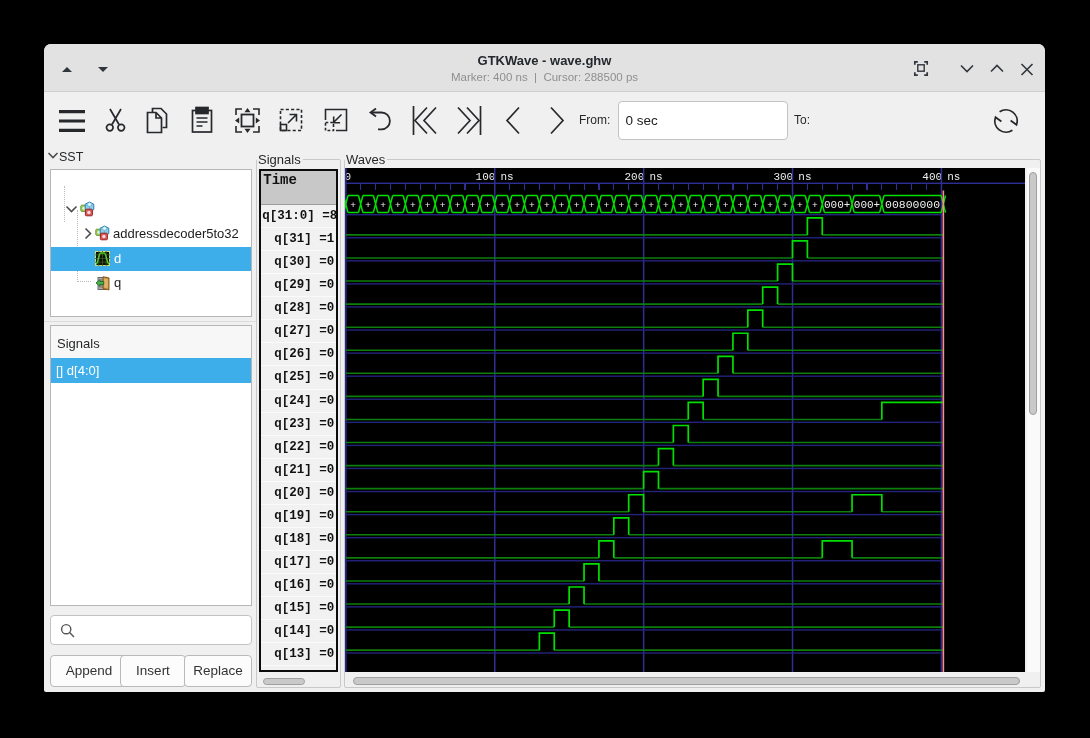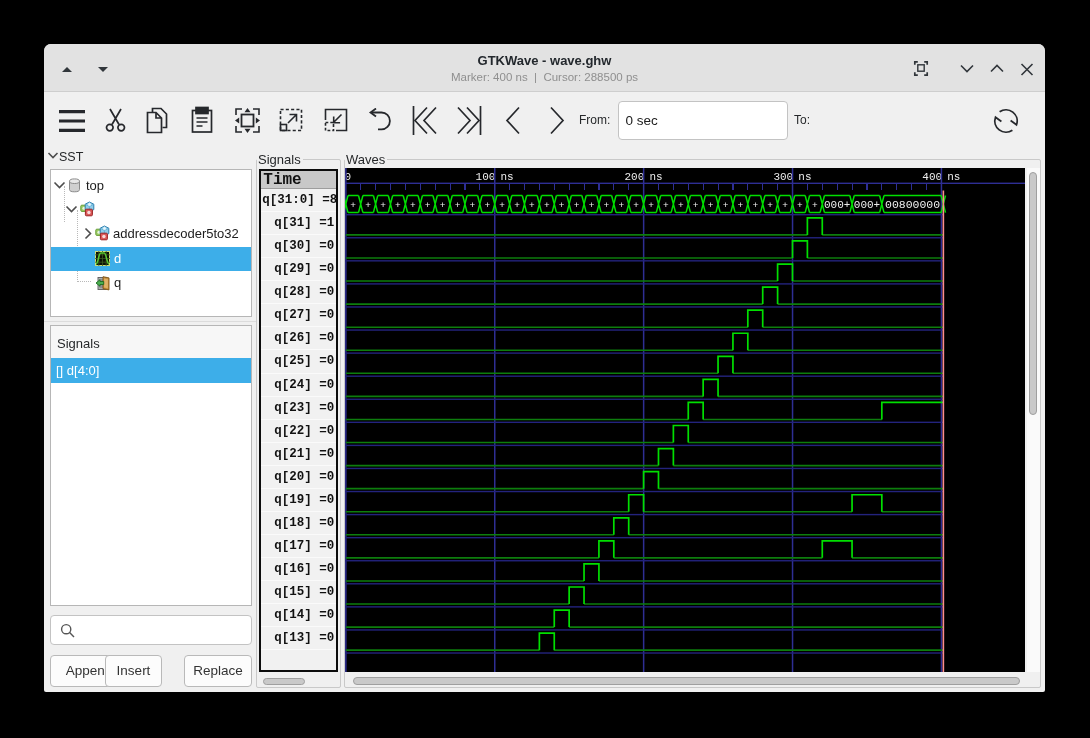--- a/index.html
+++ b/index.html
@@ -20,22 +20,22 @@
 .frame { position:absolute; border:1px solid #b6b6b6; background:#fff; }
 .trow { position:absolute; left:0; right:0; height:23px; font-size:13px;
   color:#1c1c1c; line-height:23px; white-space:nowrap; overflow:hidden; }
 .trow span.t { position:absolute; top:0; }
 .sel { background:#3daee9; color:#fff; }
 .chev { stroke:#4d4d4d; stroke-width:1.6; fill:none; }
 .btn { position:absolute; height:32px; background:#fcfcfc; border:1px solid #b9b9b9;
   border-radius:4px; font-size:13.5px; color:#333; text-align:center; line-height:30px; }
 #nbox { position:absolute; left:215.3px; top:125px; width:79px; height:502.5px;
   background:#f1f1f1; border:2px solid #0c0c0c; overflow:hidden; }
-#nhead { height:18px; background:#c8c8c8; border-bottom:1px solid #9d9d9d;
-  font-family:"Liberation Mono", monospace; font-size:16px; font-weight:bold;
+#nhead { height:34px; background:#c8c8c8; border-bottom:1px solid #9d9d9d;
+  font-family:"Liberation Mono", monospace; font-size:14px; font-weight:bold;
   color:#111; line-height:18px; padding-left:2px; }
 .nrow { height:23.07px; font-family:"Liberation Mono", monospace; font-size:12.5px;
   font-weight:bold; color:#111; line-height:23px; text-align:right;
   padding-right:2px; border-bottom:1px solid #fafafa; white-space:nowrap; overflow:hidden; }
 .nlong { text-align:left; padding-left:1px; padding-right:0; }
 .thumb { position:absolute; background:#c9c9c9; border:1px solid #9f9f9f; border-radius:5px; }
 .flab { position:absolute; font-size:13px; color:#26282a; line-height:15px; }
 .fedge { position:absolute; border:1px solid #c9c9c9; border-radius:2px; }
 .dot { position:absolute; }
 </style></head>
@@ -148,32 +148,20 @@
   <div style="position:absolute;left:3px;top:106px;font-size:12.5px;color:#26282a;">
     <svg width="12" height="9" style="vertical-align:1px">
         <path class="chev" d="M1.5 2 L6 6.5 L10.5 2"></path>
       </svg>SST</div>
 
   <div class="frame" style="left:6px;top:125px;width:202px;height:148px;">
     <div class="dot" style="left:13px;top:16px;width:1px;height:36px;border-left:1px dotted #b9b9b9;"></div>
     <div class="dot" style="left:26px;top:40px;width:1px;height:72px;border-left:1px dotted #b9b9b9;"></div>
     <div class="dot" style="left:26px;top:87px;width:14px;height:1px;border-top:1px dotted #b9b9b9;"></div>
     <div class="dot" style="left:26px;top:111px;width:14px;height:1px;border-top:1px dotted #b9b9b9;"></div>
-    <div class="trow" style="top:4px;">
-      <svg width="13" height="9" style="position:absolute;left:2px;top:7px">
-          <path class="chev" d="M1.5 1.5 L6.5 6.5 L11.5 1.5"></path>
-        </svg>
-      <svg width="13" height="15" viewBox="0 0 13 15" style="position:absolute;left:17px;top:4px">
-          <g stroke="#8a8a8a" stroke-width="1">
-            <path d="M1.5 3.2 V11.5 A 5 2.3 0 0 0 11.5 11.5 V3.2" fill="#cfcfcf"></path>
-            <ellipse cx="6.5" cy="3.2" rx="5" ry="2.3" fill="#e8e8e8"></ellipse>
-          </g>
-        </svg>
-      <span class="t" style="left:35px;">top</span>
-    </div>
     <div class="trow" style="top:28px;">
       <svg width="13" height="9" style="position:absolute;left:14px;top:7px">
           <path class="chev" d="M1.5 1.5 L6.5 6.5 L11.5 1.5"></path>
         </svg>
       <svg width="16" height="16" viewBox="0 0 16 16" style="position:absolute;left:29px;top:3px">
 <g stroke-width="1">
 <rect x="0.8" y="4.2" width="6.2" height="6.2" rx="1" fill="#9ccc65" stroke="#689f38"></rect>
 <circle cx="3.9" cy="7.3" r="1.5" fill="#e8f5e0"></circle>
 <path d="M5.2 3.2 L9.4 1 L13.8 3.2 V8.6 L9.4 10.8 L5.2 8.6 Z" fill="#8ecdeb" stroke="#2f7fae"></path>
 <path d="M5.2 3.2 L9.4 5.4 L13.8 3.2" fill="none" stroke="#5aa7cc" stroke-width="0.8"></path>
@@ -235,21 +223,21 @@
   <div class="entry" style="left:6px;top:571px;width:202px;height:30px;">
     <svg width="16" height="16" style="position:absolute;left:9px;top:7px" viewBox="0 0 16 16">
       <g stroke="#555" stroke-width="1.4" fill="none">
           <circle cx="6.2" cy="6.2" r="4.6"></circle>
           <path d="M9.6 9.6 L14 14"></path>
         </g>
     </svg>
   </div>
 
   <div class="btn" style="left:6px;top:611px;width:78px;">Append</div>
-  <div class="btn" style="left:61px;top:611px;width:57px;">Insert</div>
+  <div class="btn" style="left:76px;top:611px;width:66px;">Insert</div>
   <div class="btn" style="left:140px;top:611px;width:68px;">Replace</div>
 
   <div class="fedge" style="left:212px;top:115px;width:85px;height:529px;"></div>
   <div class="flab" style="left:213px;top:107.5px;background:#f0f0f0;padding:0 2px 0 1px;">Signals</div>
   <div id="nbox">
     <div id="nhead">Time</div>
 <div class="nrow nlong">q[31:0] =8</div>
 <div class="nrow">q[31] =1</div>
 <div class="nrow">q[30] =0</div>
 <div class="nrow">q[29] =0</div>

